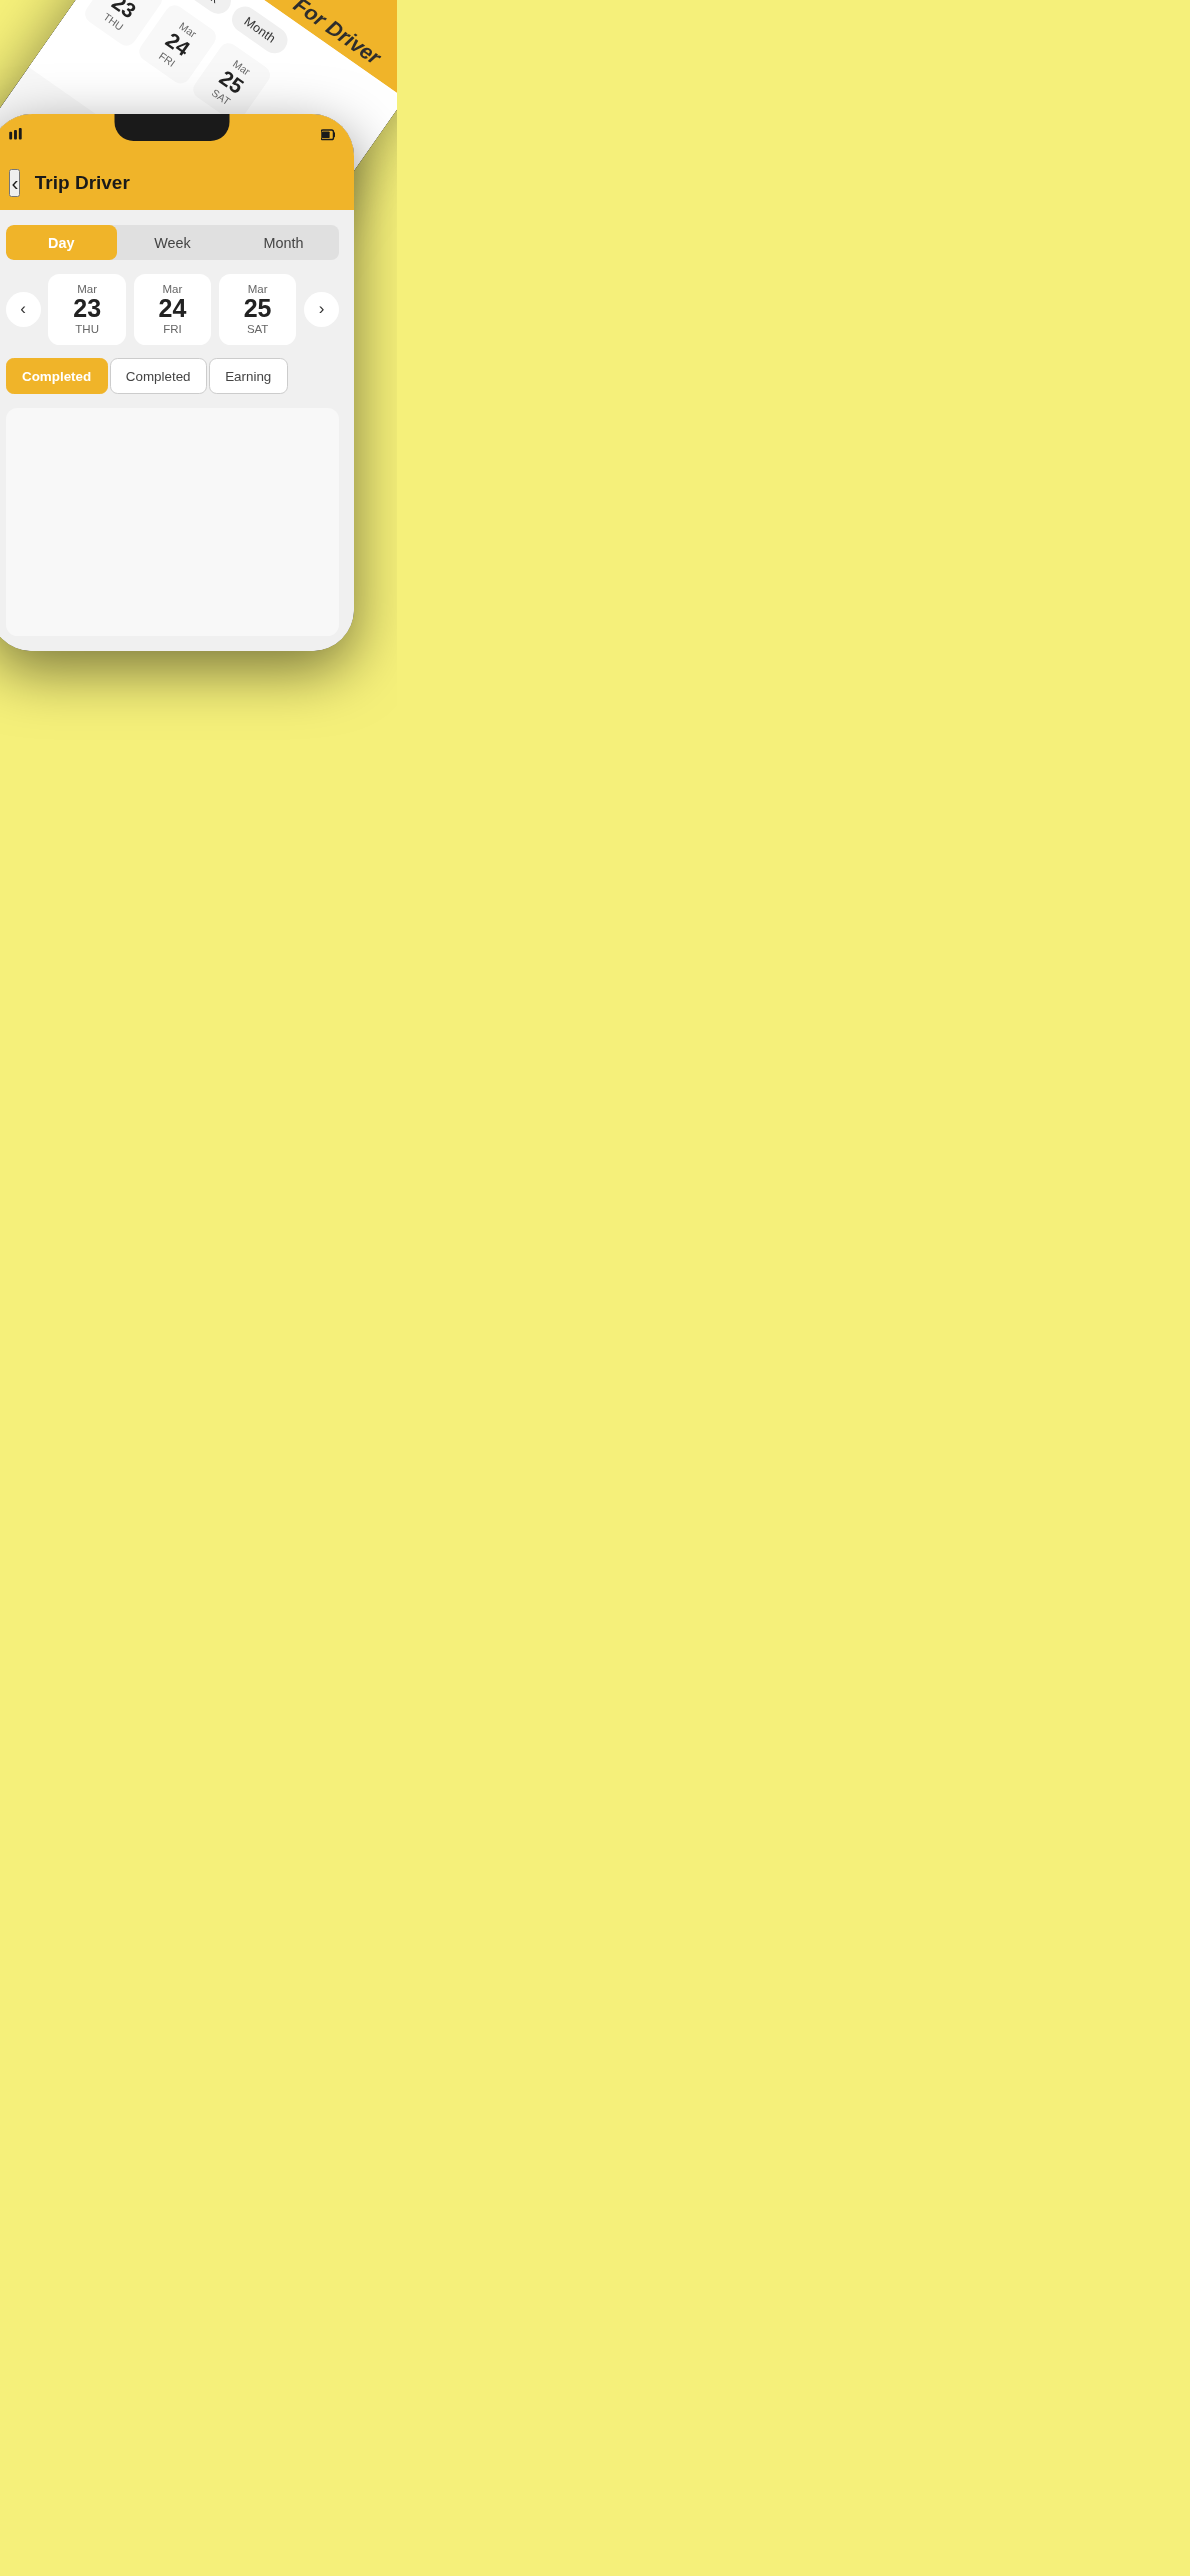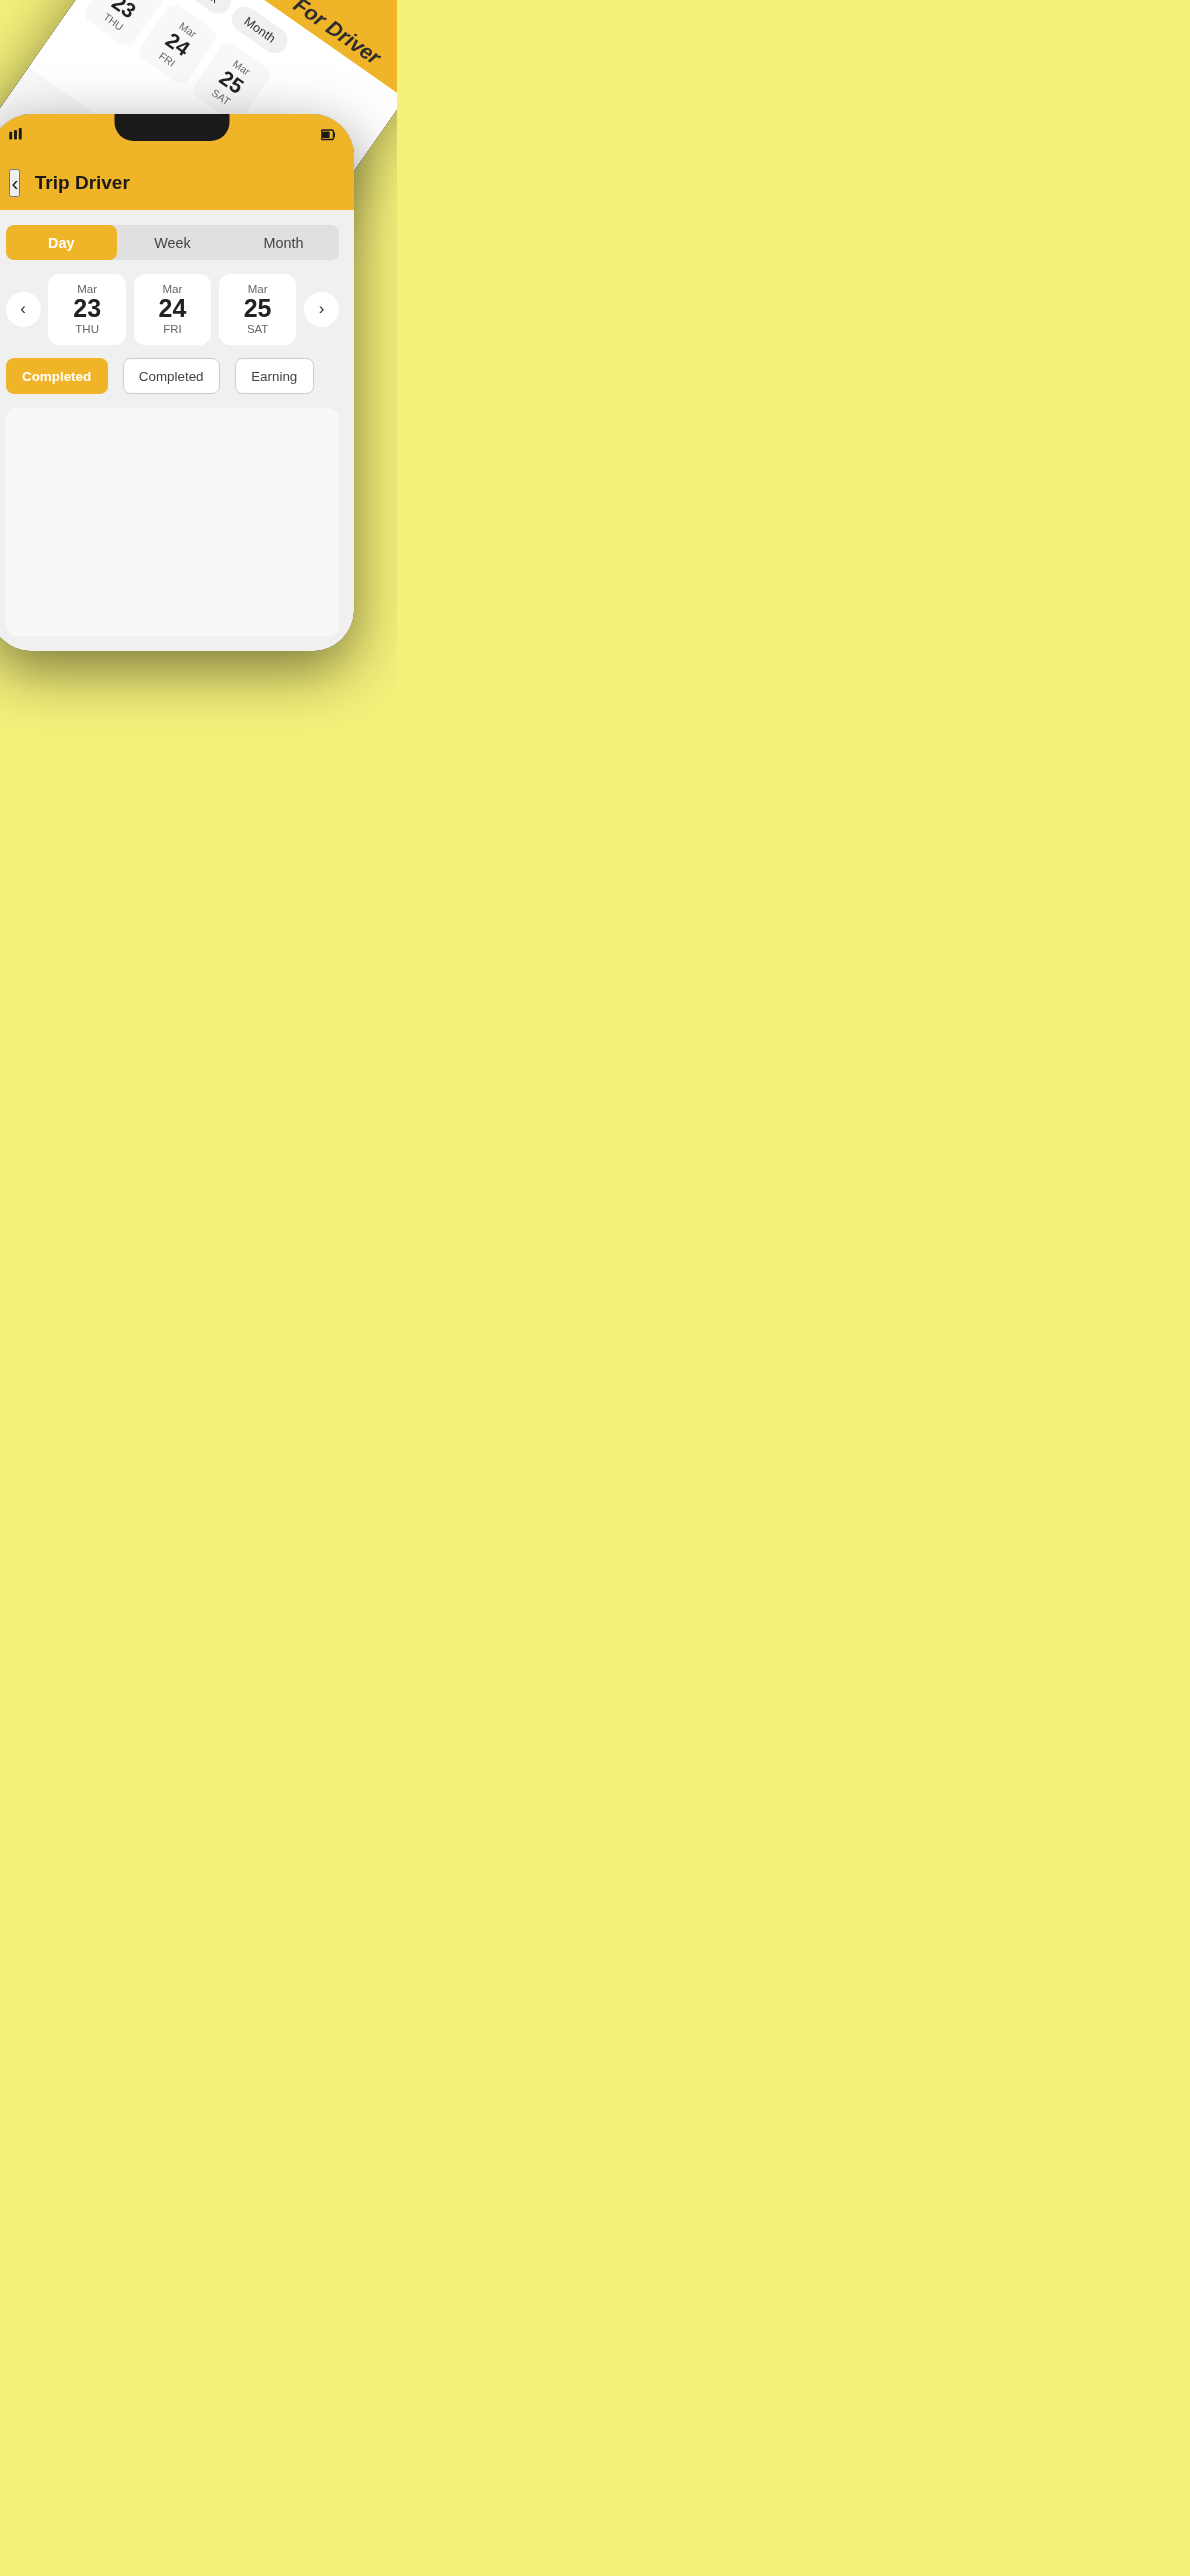--- a/index.html
+++ b/index.html
@@ -316,21 +316,21 @@
     }
 
     .date-card .day-label {
       font-size: 11.5px;
       color: #666;
     }
 
     
     .status-tabs {
       display: flex;
-      gap: 15px;
+      gap: 2px;
     }
 
     .status-tab {
       padding: 9.6px 15.3px;
       border-radius: 7.7px;
       border: 1.4px solid #ccc;
       font-size: 13.4px;
       font-weight: 500;
       cursor: pointer;
       background: #fff;

